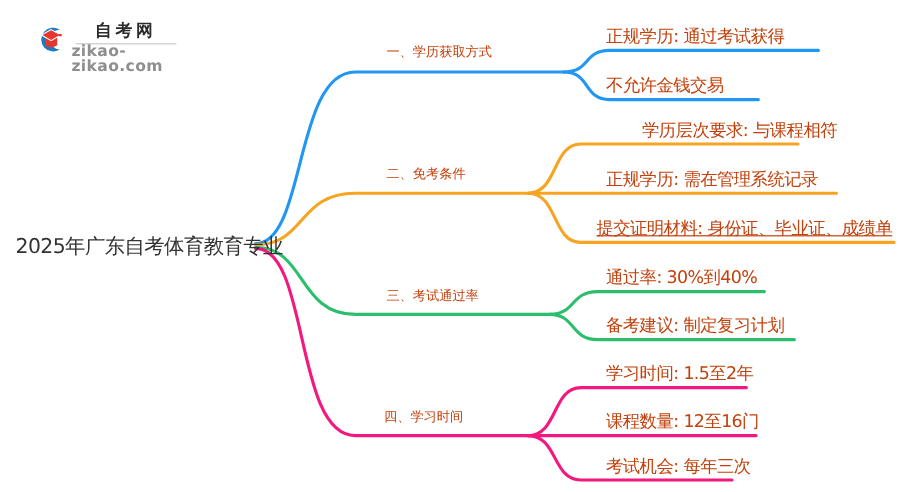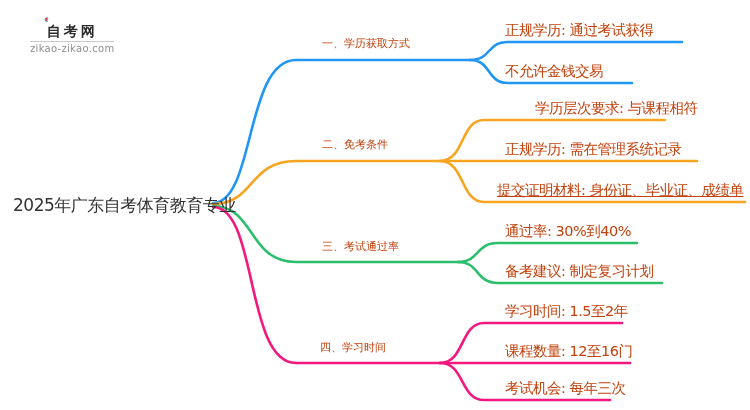--- a/index.html
+++ b/index.html
@@ -4,26 +4,26 @@
 <style>
   html,body{margin:0;padding:0;}
   body{font-family:"DejaVu Sans","Liberation Sans",sans-serif;background:#ffffff;}
   #canvas{position:relative;width:750px;height:410px;background:#ffffff;overflow:hidden;}
   #wires{position:absolute;left:0;top:0;pointer-events:none;}
   .label{position:absolute;white-space:nowrap;color:#c2410c;}
   .root-label{font-size:17px;color:#333333;letter-spacing:-0.5px;}
   .branch-label{font-size:11px;}
   .child-label{font-size:14.5px;letter-spacing:-0.5px;}
   
-  .logo{position:absolute;left:30px;top:17px;width:120px;height:38px;display:flex;align-items:flex-start;flex-direction:column;}
+  .logo{position:absolute;left:30px;top:17px;width:120px;height:38px;display:flex;align-items:flex-start;}
   .logo-icon{width:33px;height:32px;margin-right:5px;}
   .logo-text{display:flex;flex-direction:column;align-items:center;}
   .logo-title{font-size:14px;font-weight:bold;color:#2b2b2b;letter-spacing:3px;line-height:18px;}
   .logo-divider{width:84px;height:1px;background:#c9c9c9;margin:1px 0 1px 0;}
-  .logo-domain{font-size:10px;color:#8f8f8f;letter-spacing:0.3px;line-height:12px;}
+  .logo-domain{font-size:13px;color:#8f8f8f;letter-spacing:0.3px;line-height:12px;font-weight:bold;}
 </style>
 </head>
 <body>
 
 <div id="canvas">
 
   <div class="logo">
     <svg class="logo-icon" viewBox="0 0 36 34">
 
       <path d="M29,5 A14.5,14.5 0 1 0 29,29 A11.5,11.5 0 1 1 29,5 Z" fill="#1E7BBF"></path>

